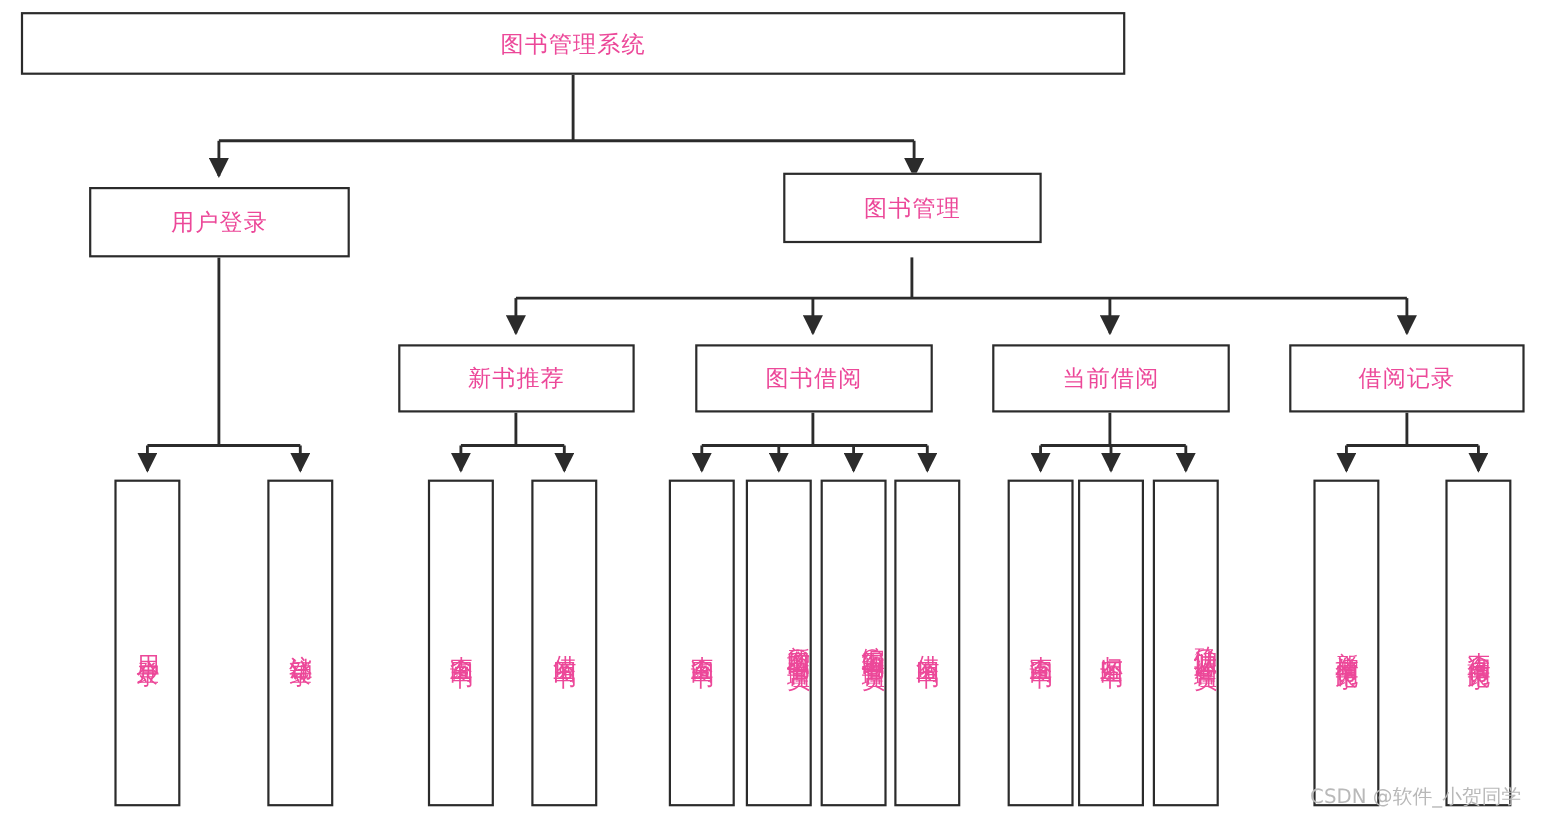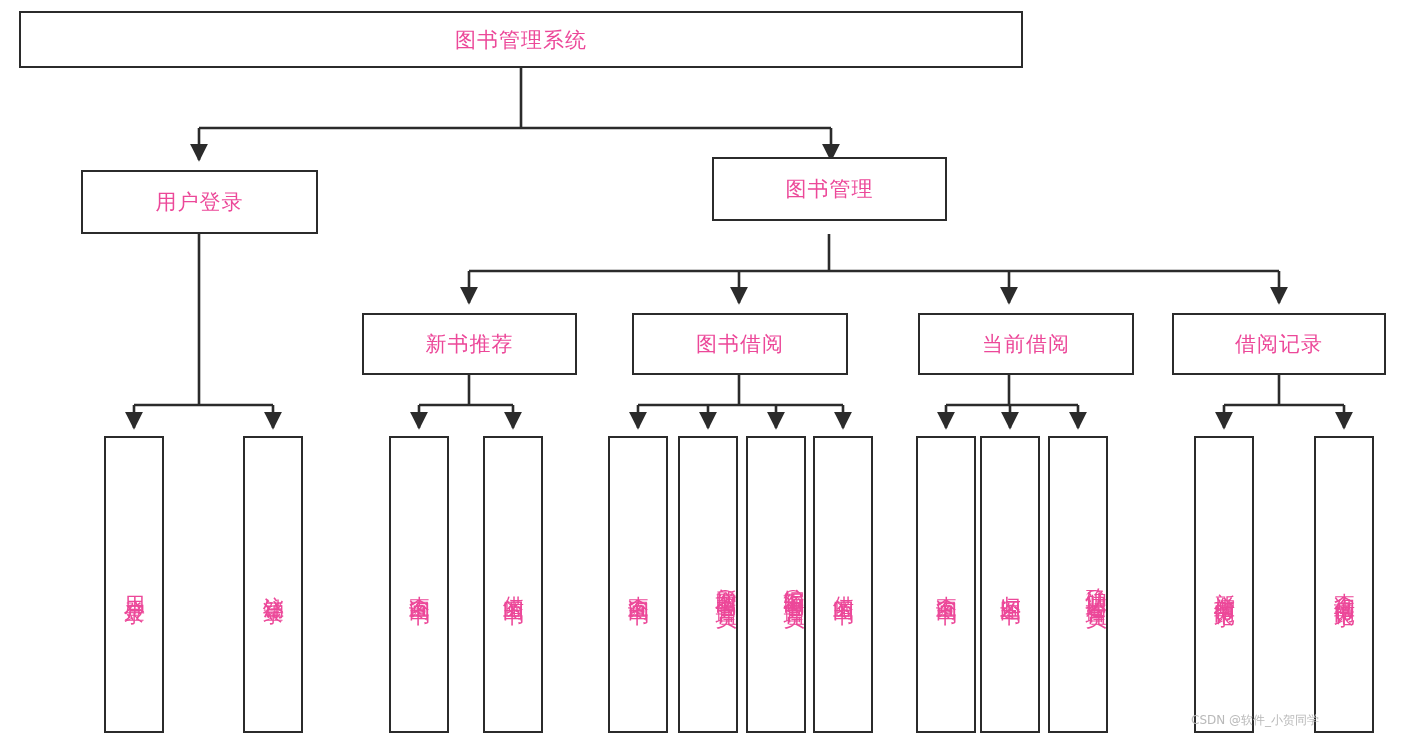--- a/index.html
+++ b/index.html
@@ -48,21 +48,21 @@
     padding-top: 4px;
     padding-bottom: 4px;
   }
   .node-v.align-top {
     align-items: flex-start;
   }
   .watermark {
     position: absolute;
     left: 1191px;
     top: 712px;
-    font-size: 12px;
+    font-size: 18px;
     color: #b9b9b9;
     white-space: nowrap;
     z-index: 5;
     font-family: "DejaVu Sans", "Liberation Sans", sans-serif;
   }
 </style>
 </head>
 <body>
 
 <div id="canvas">
@@ -118,21 +118,21 @@
     </g>
   </svg>
 
   <div class="node node-h" style="left:19px;top:11px;width:1004px;height:57px;">图书管理系统</div>
 
   <div class="node node-h" style="left:81px;top:170px;width:237px;height:64px;">用户登录</div>
   <div class="node node-h" style="left:712px;top:157px;width:235px;height:64px;">图书管理</div>
 
   <div class="node node-h" style="left:362px;top:313px;width:215px;height:62px;text-align:right;">新书推荐</div>
   <div class="node node-h" style="left:632px;top:313px;width:216px;height:62px;">图书借阅</div>
-  <div class="node node-h" style="left:902px;top:313px;width:216px;height:62px;margin-left:16px;">当前借阅</div>
+  <div class="node node-h" style="left:902px;top:313px;width:216px;height:62px;">当前借阅</div>
   <div class="node node-h" style="left:1172px;top:313px;width:214px;height:62px;text-align:right;">借阅记录</div>
 
   <div class="node node-v" style="left:104px;top:436px;width:60px;height:297px;">用户登录</div>
   <div class="node node-v" style="left:243px;top:436px;width:60px;height:297px;">注销登录</div>
 
   <div class="node node-v" style="left:389px;top:436px;width:60px;height:297px;">查询图书</div>
   <div class="node node-v" style="left:483px;top:436px;width:60px;height:297px;">借阅图书</div>
 
   <div class="node node-v" style="left:608px;top:436px;width:60px;height:297px;">查询图书</div>
   <div class="node node-v align-top" style="left:678px;top:436px;width:60px;height:297px;">新增图书（管理员）</div>

